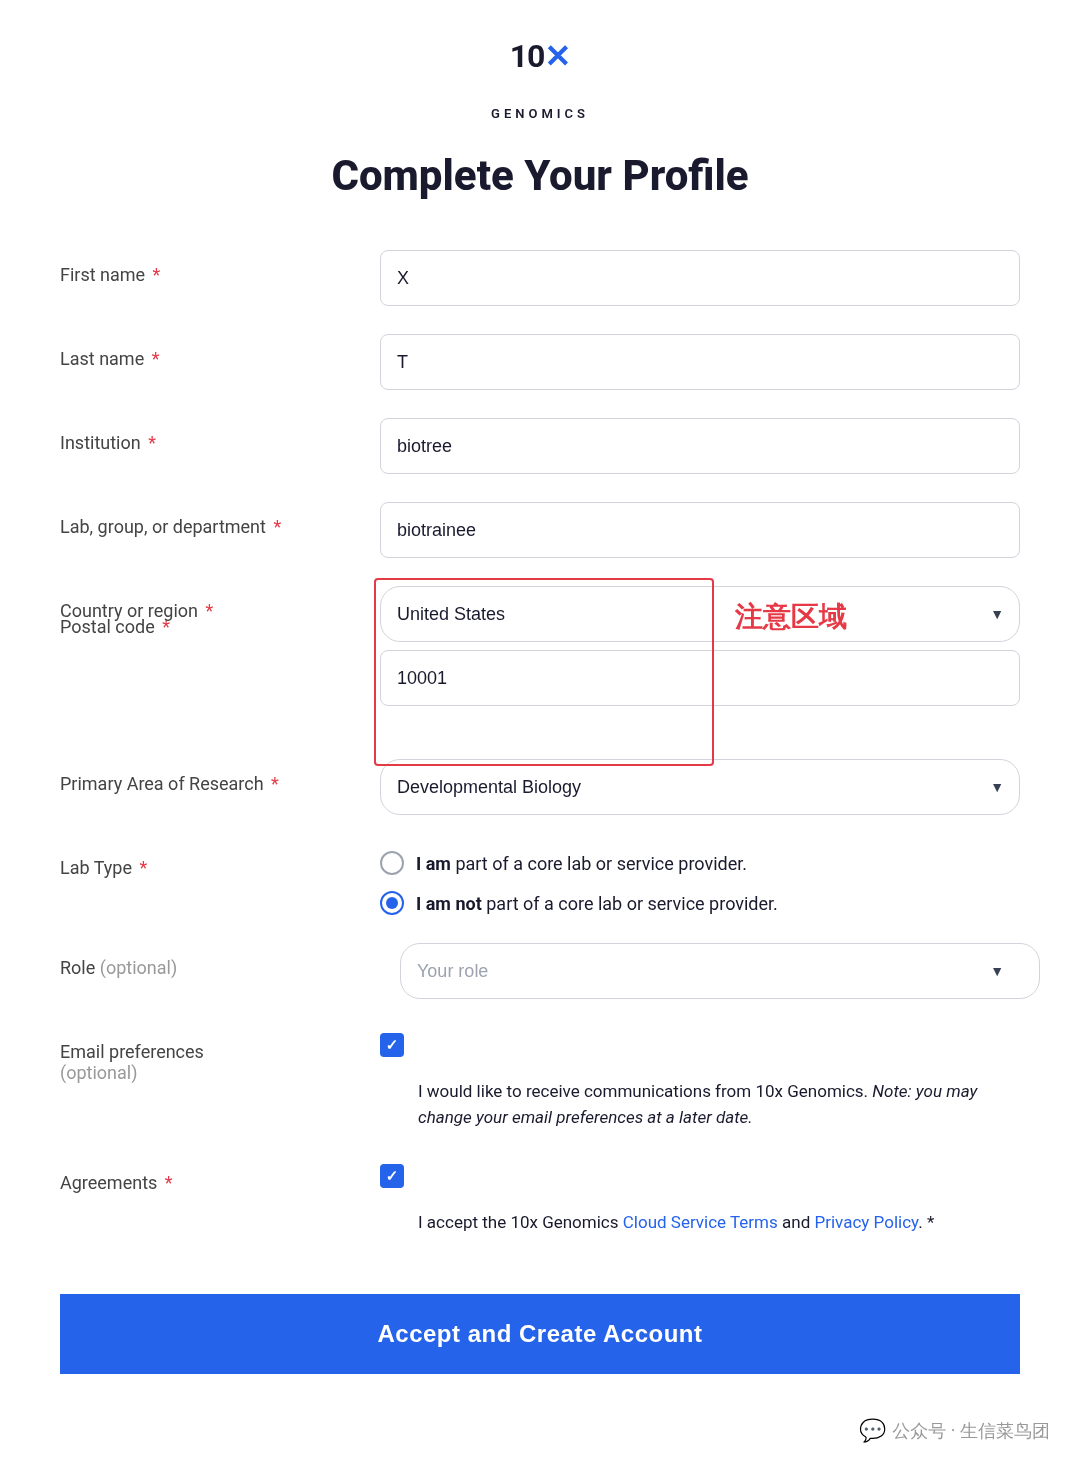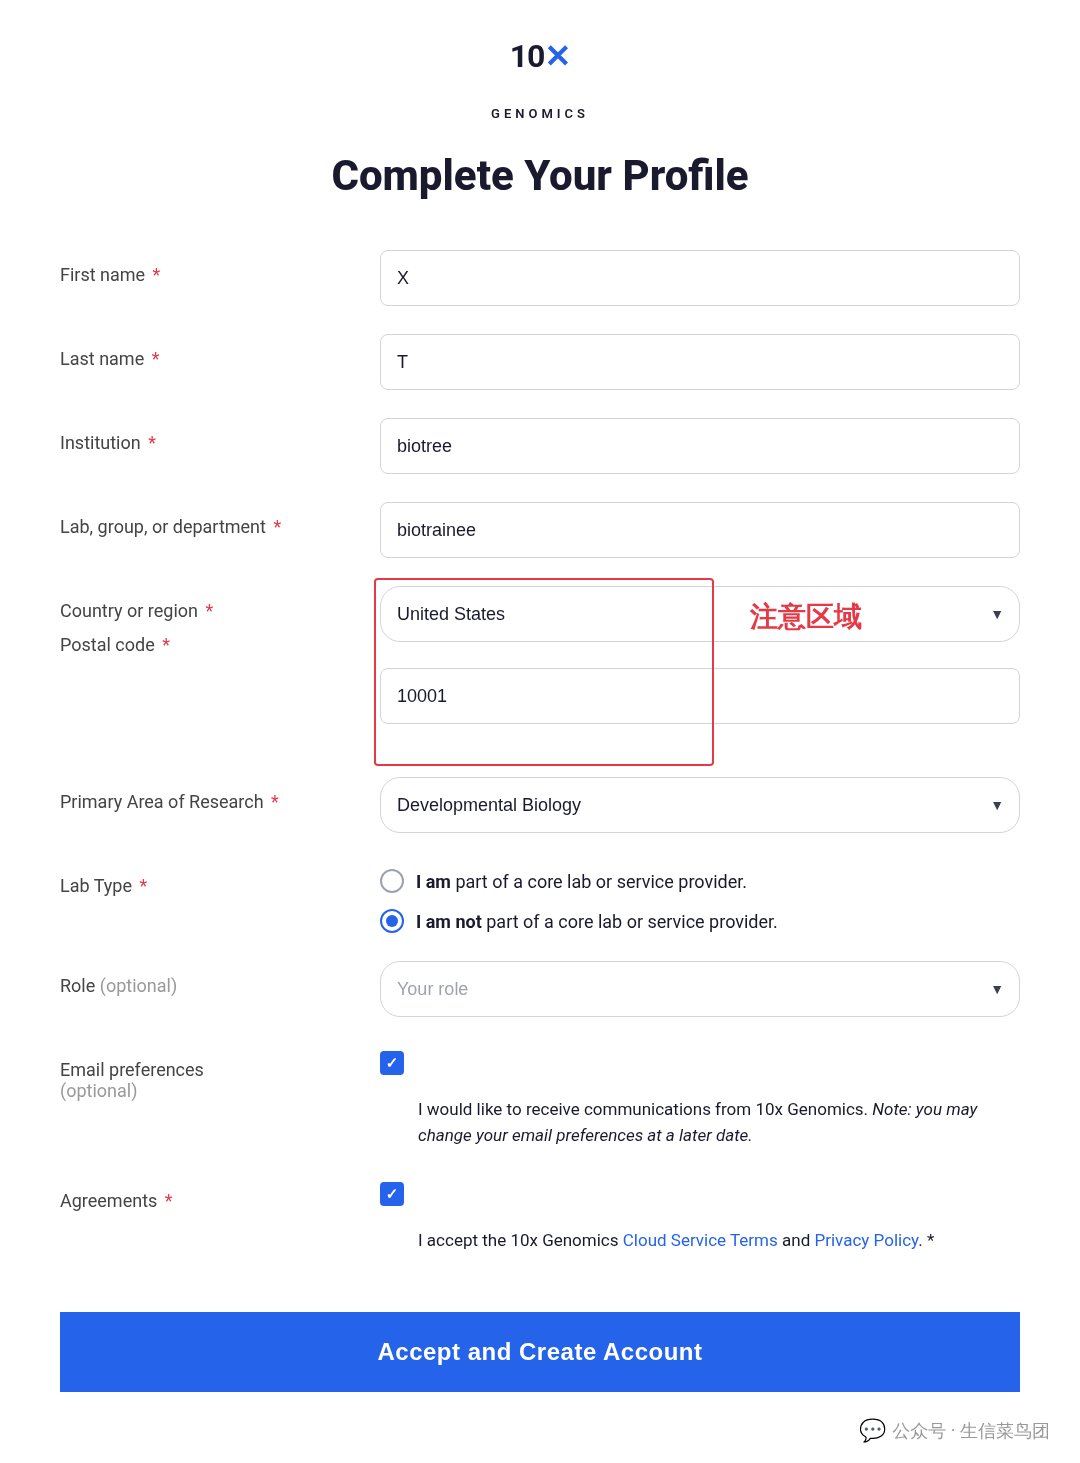--- a/index.html
+++ b/index.html
@@ -112,20 +112,21 @@
       color: #1a1a2e;
       outline: none;
       background: #fff;
       appearance: none;
       -webkit-appearance: none;
       cursor: pointer;
     }
 
     .form-select.placeholder-text {
       color: #9ca3af;
+      margin-left: 20px;
     }
 
     .select-arrow {
       position: absolute;
       right: 16px;
       top: 50%;
       transform: translateY(-50%);
       pointer-events: none;
       color: #374151;
       font-size: 14px;
@@ -144,30 +145,30 @@
       height: 188px;
       border: 2.5px solid #e63946;
       border-radius: 4px;
       pointer-events: none;
       z-index: 10;
     }
 
     .attention-label {
       position: absolute;
       top: 12px;
-      left: 370px;
+      left: 355px;
       color: #e63946;
       font-size: 28px;
       font-weight: 700;
       white-space: nowrap;
       z-index: 10;
     }
 
     .postal-code-group {
-      margin-top: 26px;
+      margin-top: 8px;
     }
 
     
     .radio-group {
       display: flex;
       flex-direction: column;
       gap: 16px;
       padding-top: 8px;
     }
 

